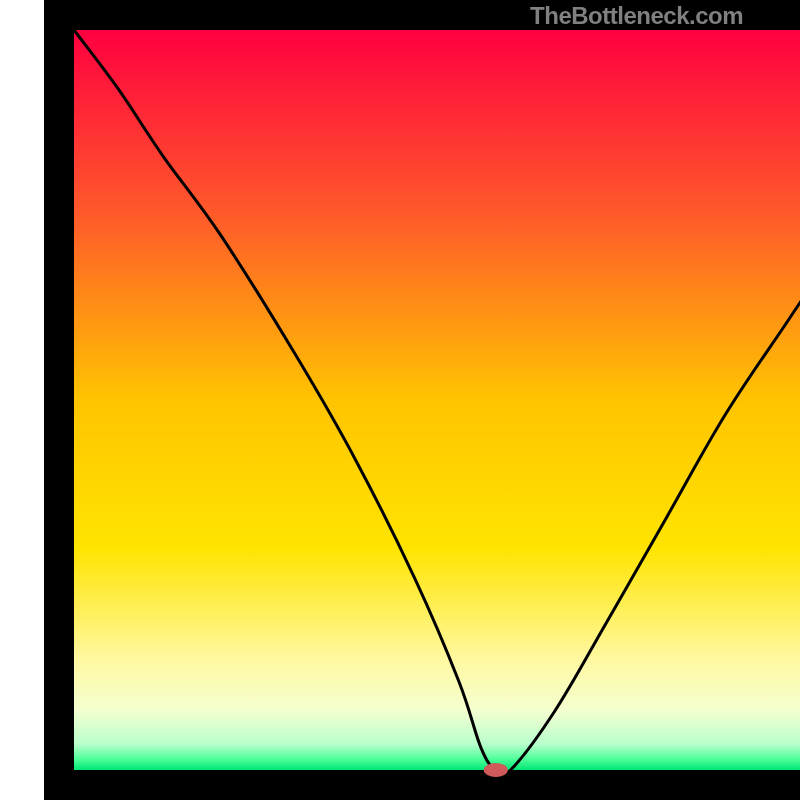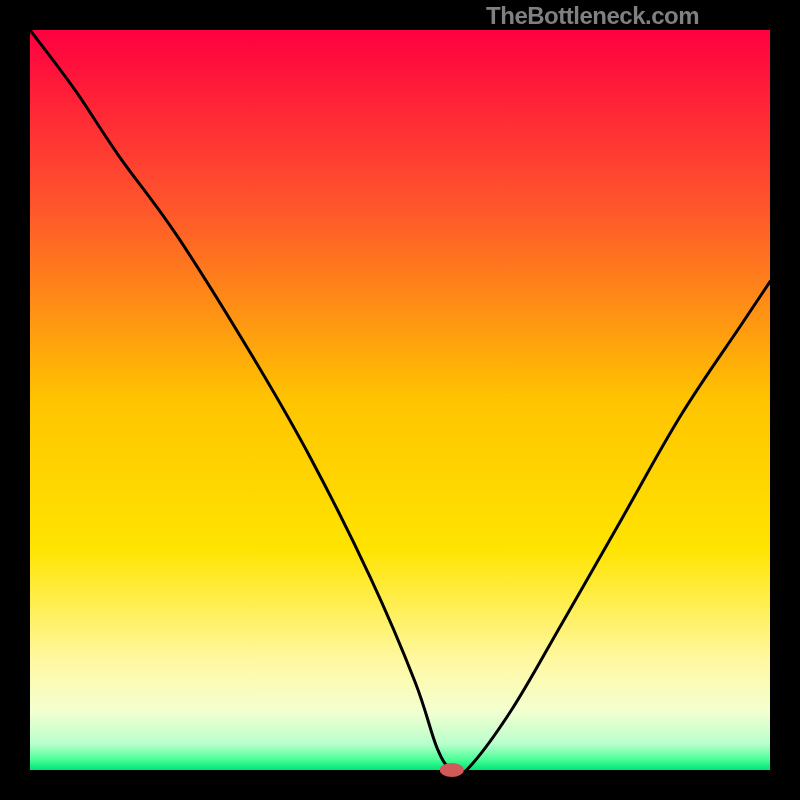--- a/index.html
+++ b/index.html
@@ -8,20 +8,21 @@
     width: 800px;
     height: 800px;
     overflow: hidden;
     background: #ffffff;
   }
   .frame {
     position: relative;
     width: 707px;
     height: 800px;
     box-sizing: border-box;
+    margin-left: 44px;
   }
   .watermark {
     position: absolute;
     top: 2px;
     right: 8px;
     font-family: Arial, Helvetica, sans-serif;
     font-size: 24px;
     font-weight: bold;
     color: #808080;
     letter-spacing: -0.5px;

